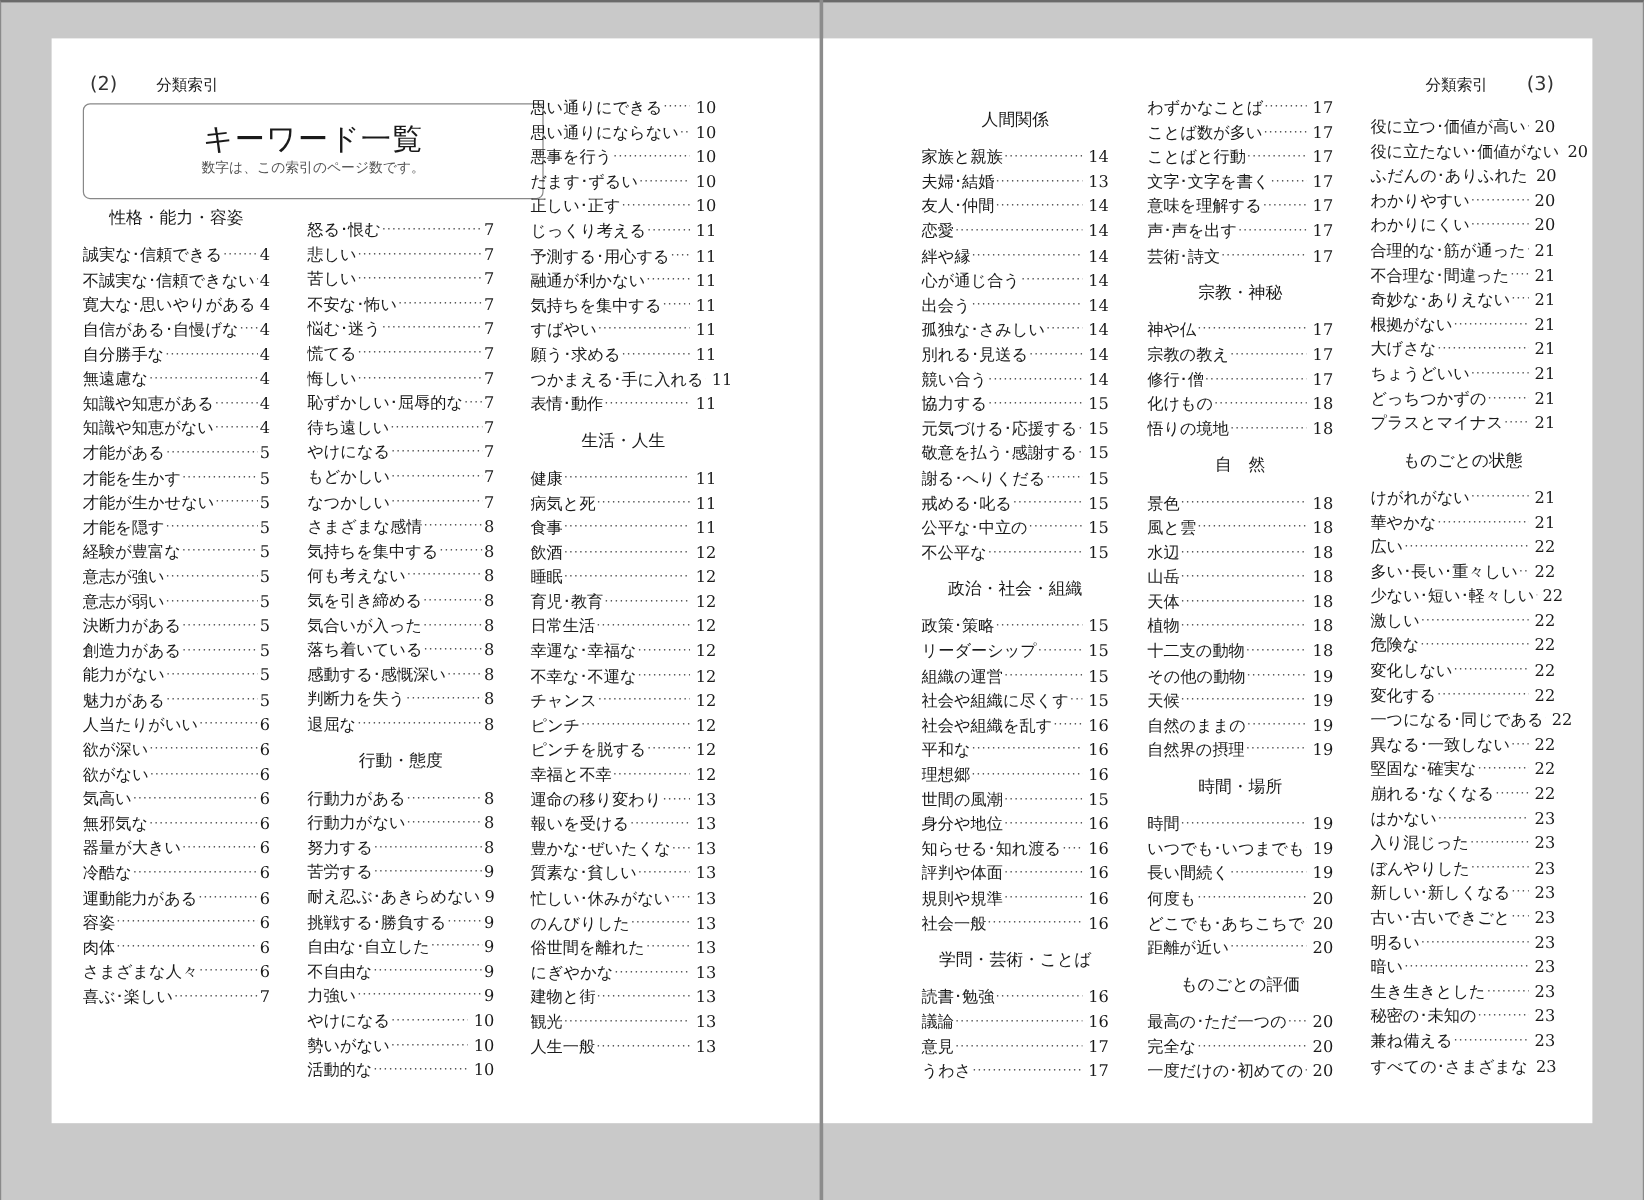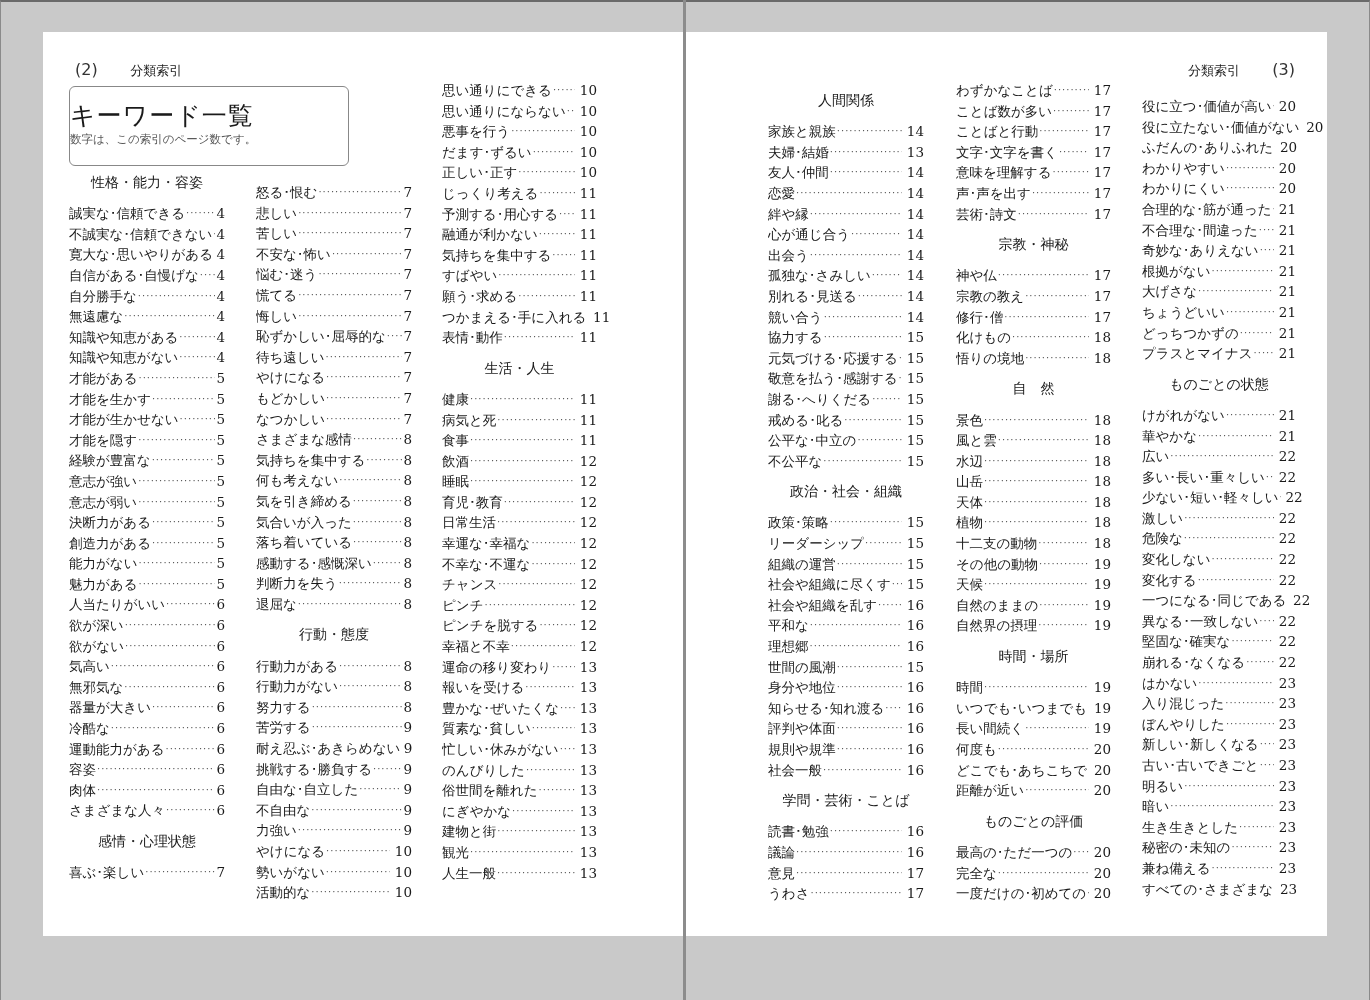--- a/index.html
+++ b/index.html
@@ -17,22 +17,22 @@
 
   .header { position:absolute; top:28px; font-size:14px; font-family:"DejaVu Sans","Liberation Sans",sans-serif; }
   .header .pno { font-size:16px; color:#333; }
   .header .ttl { font-family:"DejaVu Serif","Liberation Serif",serif; font-size:13px; }
   .left .header { left:32px; }
   .left .header .ttl { margin-left:28px; }
   .right .header { right:32px; }
   .right .header .ttl { margin-right:28px; }
 
   .titlebox {
-    position:absolute; left:26px; top:54px; width:280px; height:80px;
-    border:1.5px solid #888; border-radius:6px; box-sizing:border-box; 
+    position:absolute; left:26px; top:54px; width:384px; height:80px;
+    border:1.5px solid #888; border-radius:6px; box-sizing:border-box; text-align:center;
   }
   .titlebox .big { font-size:25px; margin-top:15px; letter-spacing:1px; line-height:28px; }
   .titlebox .sub { font-family:"DejaVu Sans","Liberation Sans",sans-serif; font-size:11.5px; color:#555; margin-top:2px; }
 
   .col { position:absolute; width:170px; }
   .sec-title {
     font-family:"DejaVu Sans","Liberation Sans",sans-serif; font-weight:normal;
     font-size:14px; text-align:center; height:41.2px; line-height:41.2px;
   }
   .entry { display:flex; align-items:flex-end; height:20.6px; line-height:20.6px; font-size:13.5px; white-space:nowrap; }
@@ -202,21 +202,20 @@
       <div class="entry">
         <span class="t">肉体</span>
         <span class="d"></span>
         <span class="n">6</span>
       </div>
       <div class="entry">
         <span class="t">さまざまな人々</span>
         <span class="d"></span>
         <span class="n">6</span>
       </div>
-      <div class="sec-title">感情・心理状態</div>
       <div class="entry">
         <span class="t">喜ぶ･楽しい</span>
         <span class="d"></span>
         <span class="n">7</span>
       </div>
     </div>
   <div class="col" style="left:213px;top:0;width:156px;">
       <div style="height: 150px;"></div>
       <div class="entry">
         <span class="t">怒る･恨む</span>

